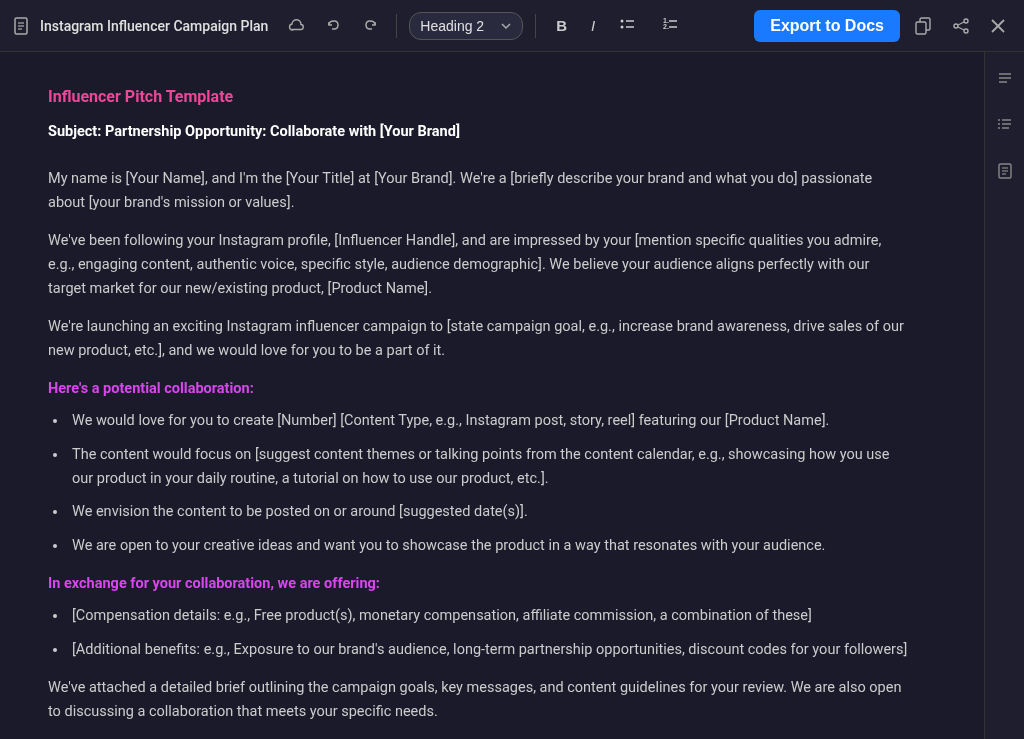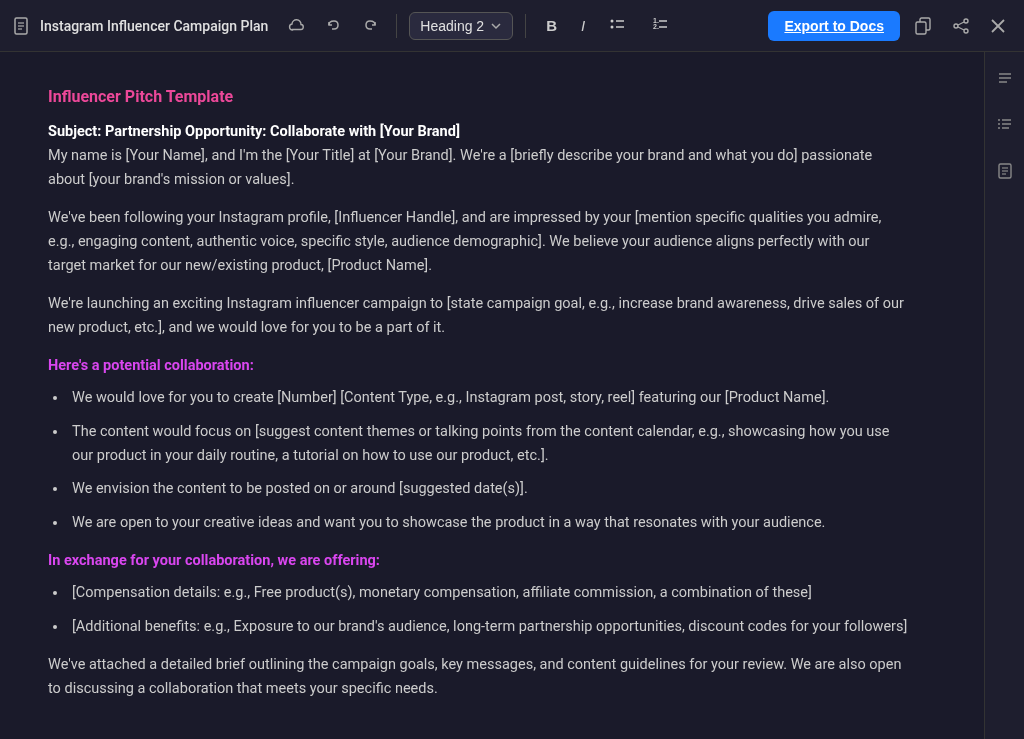--- a/index.html
+++ b/index.html
@@ -57,28 +57,28 @@
     .divider {
       width: 1px;
       height: 24px;
       background: #444;
       margin: 0 4px;
     }
 
     .heading-dropdown {
       background: #2a2a3e;
       border: 1px solid #555;
-      border-radius: 6px;
+      border-radius: 12px;
       color: #e0e0e0;
       padding: 5px 10px;
       font-size: 14px;
       cursor: pointer;
       display: flex;
       align-items: center;
-      gap: 6px;
+      gap: 16px;
     }
 
     .format-btn {
       background: none;
       border: none;
       color: #ccc;
       cursor: pointer;
       padding: 5px 8px;
       border-radius: 4px;
       font-size: 15px;
@@ -87,25 +87,24 @@
     .format-btn.italic { font-style: italic; font-weight: normal; }
 
     .toolbar-spacer { flex: 1; }
 
     .export-btn {
       background: #1a7aff;
       color: white;
       border: none;
       border-radius: 6px;
       padding: 7px 16px;
-      font-size: 14px;
+      font-size: 16px;
       font-weight: 600;
       cursor: pointer;
       white-space: nowrap;
-      text-decoration: underline;
     }
 
     
     .main-area {
       display: flex;
       height: calc(739px - 52px);
     }
 
     .editor-area {
       flex: 1;
@@ -155,21 +154,21 @@
     }
 
     .content p {
       margin-bottom: 14px;
       color: #cccccc;
     }
 
     .content .bold-para {
       font-weight: 700;
       color: #ffffff;
-      margin-bottom: 0;
+      margin-bottom: 23px;
     }
 
     .content .section-heading {
       font-weight: 700;
       color: #d946ef;
       margin-bottom: 8px;
     }
 
     .content ul {
       margin: 0 0 14px 20px;

